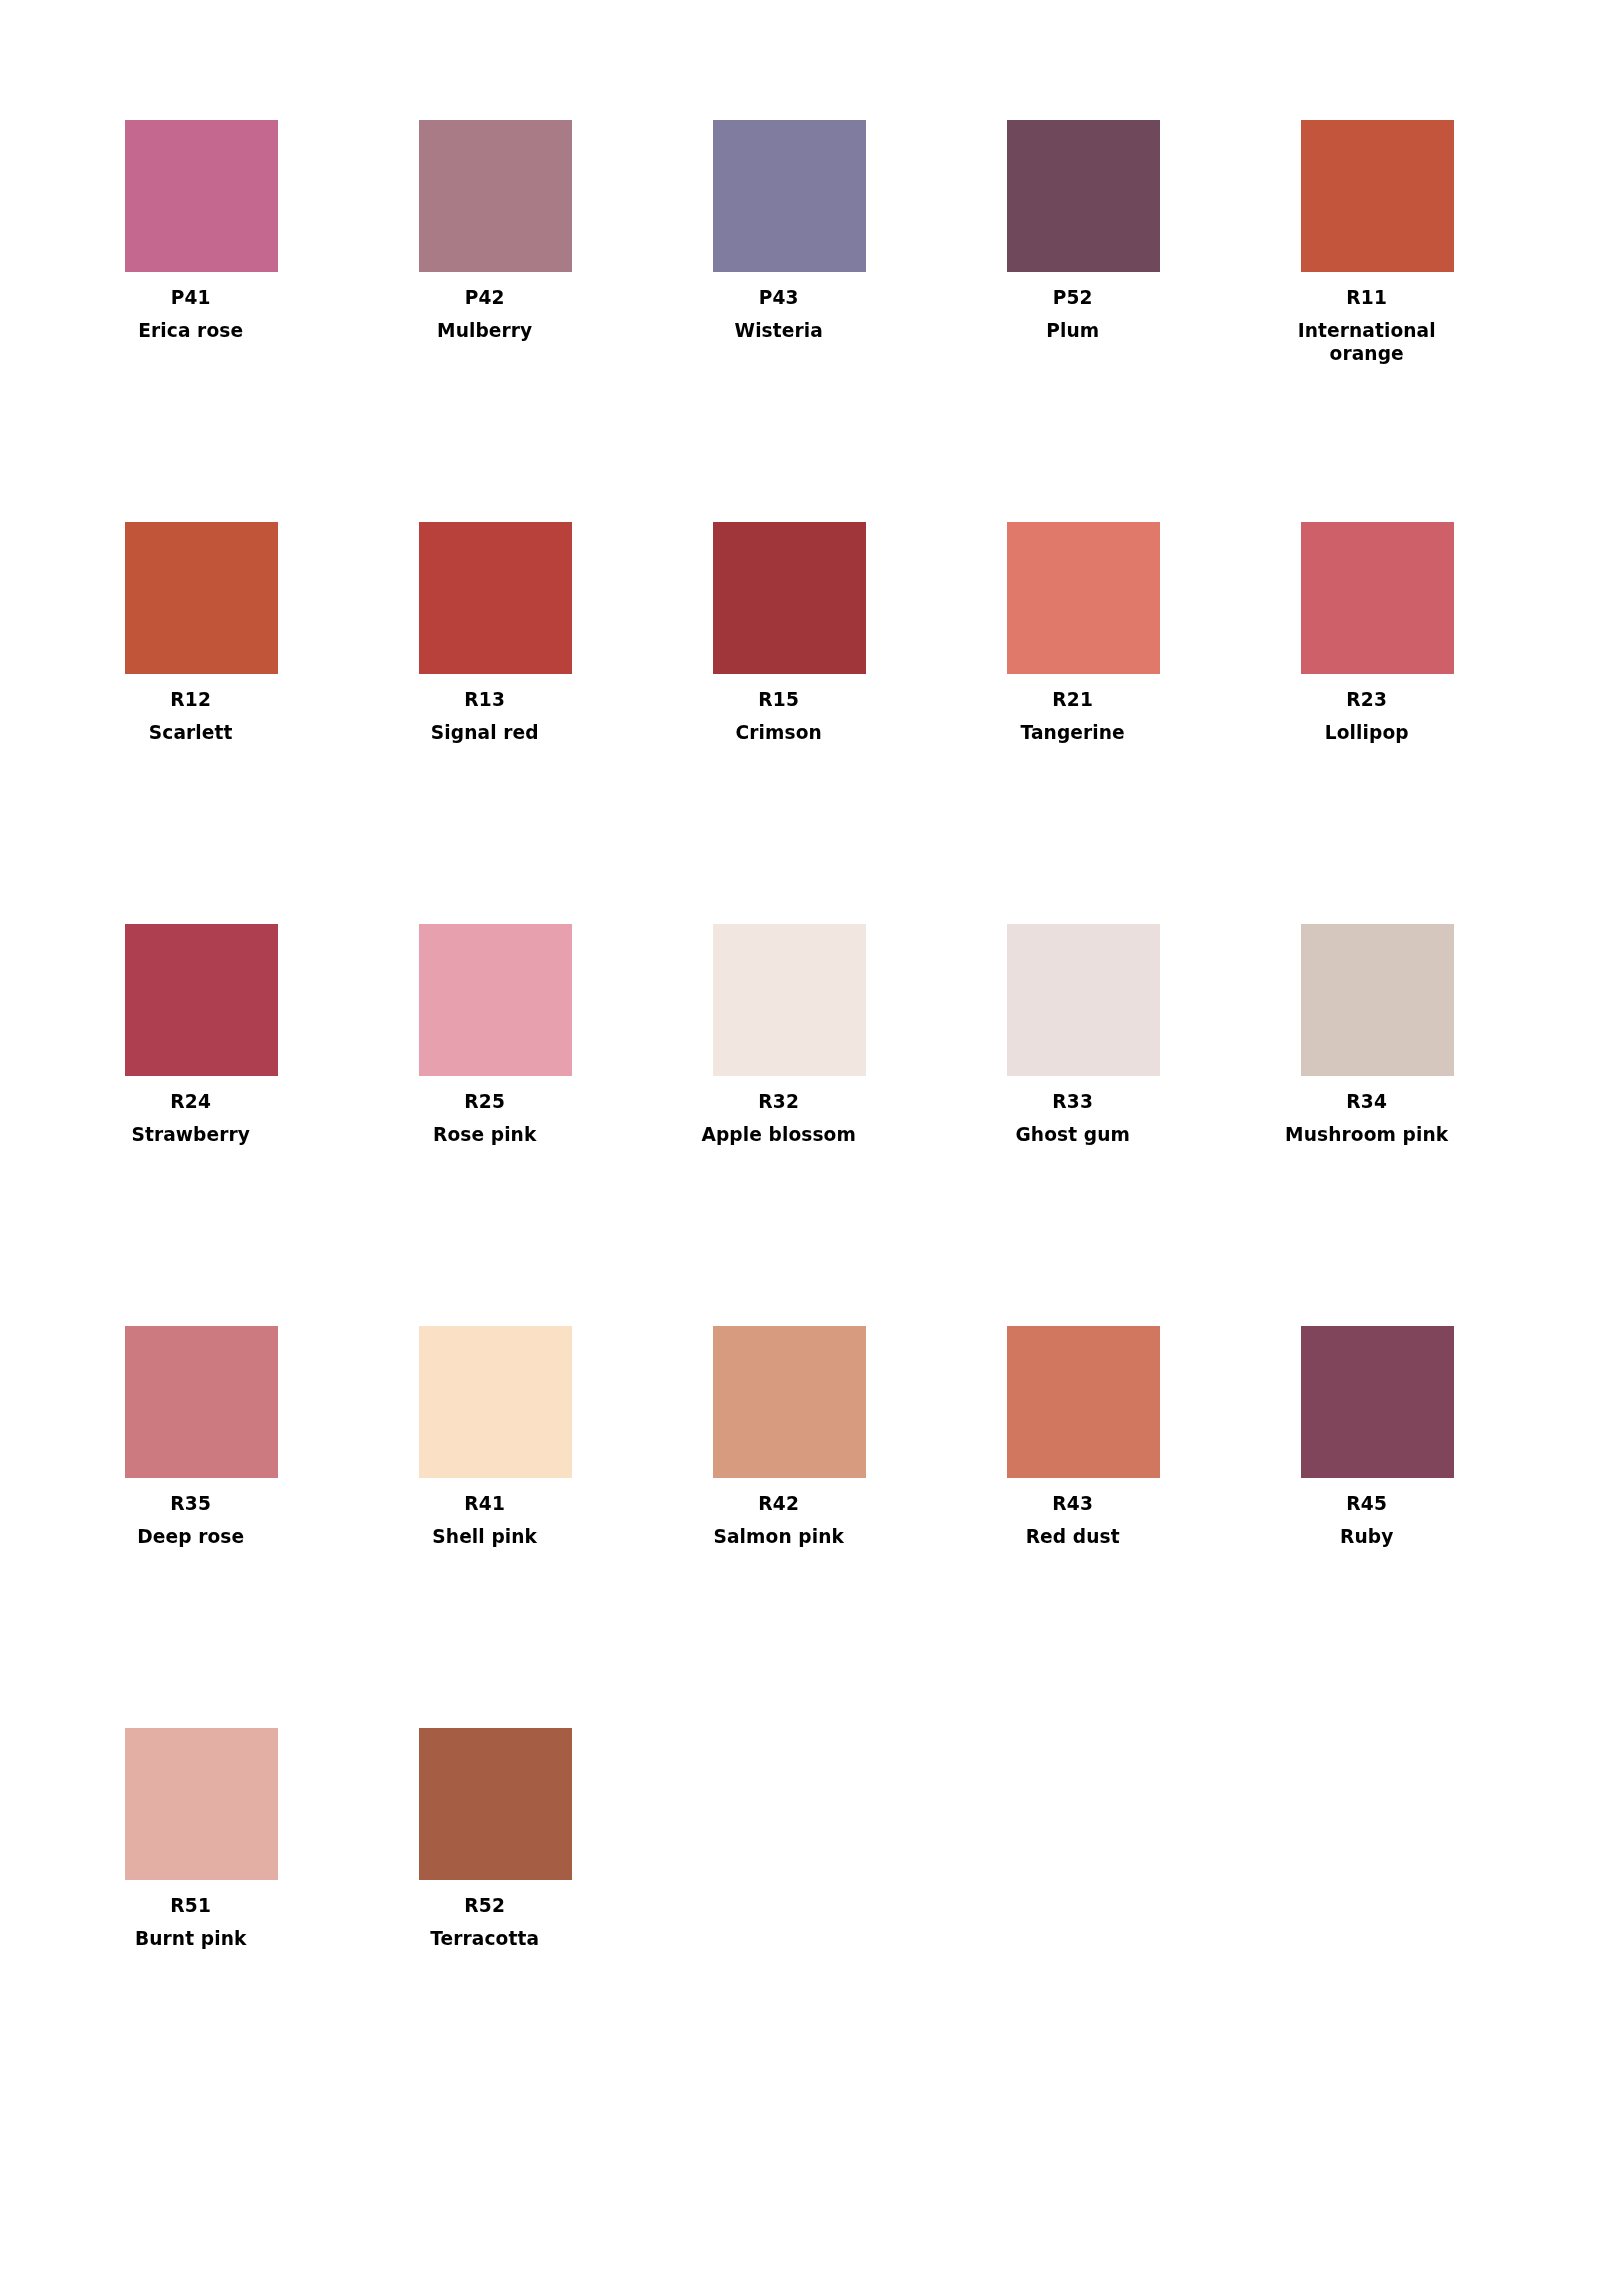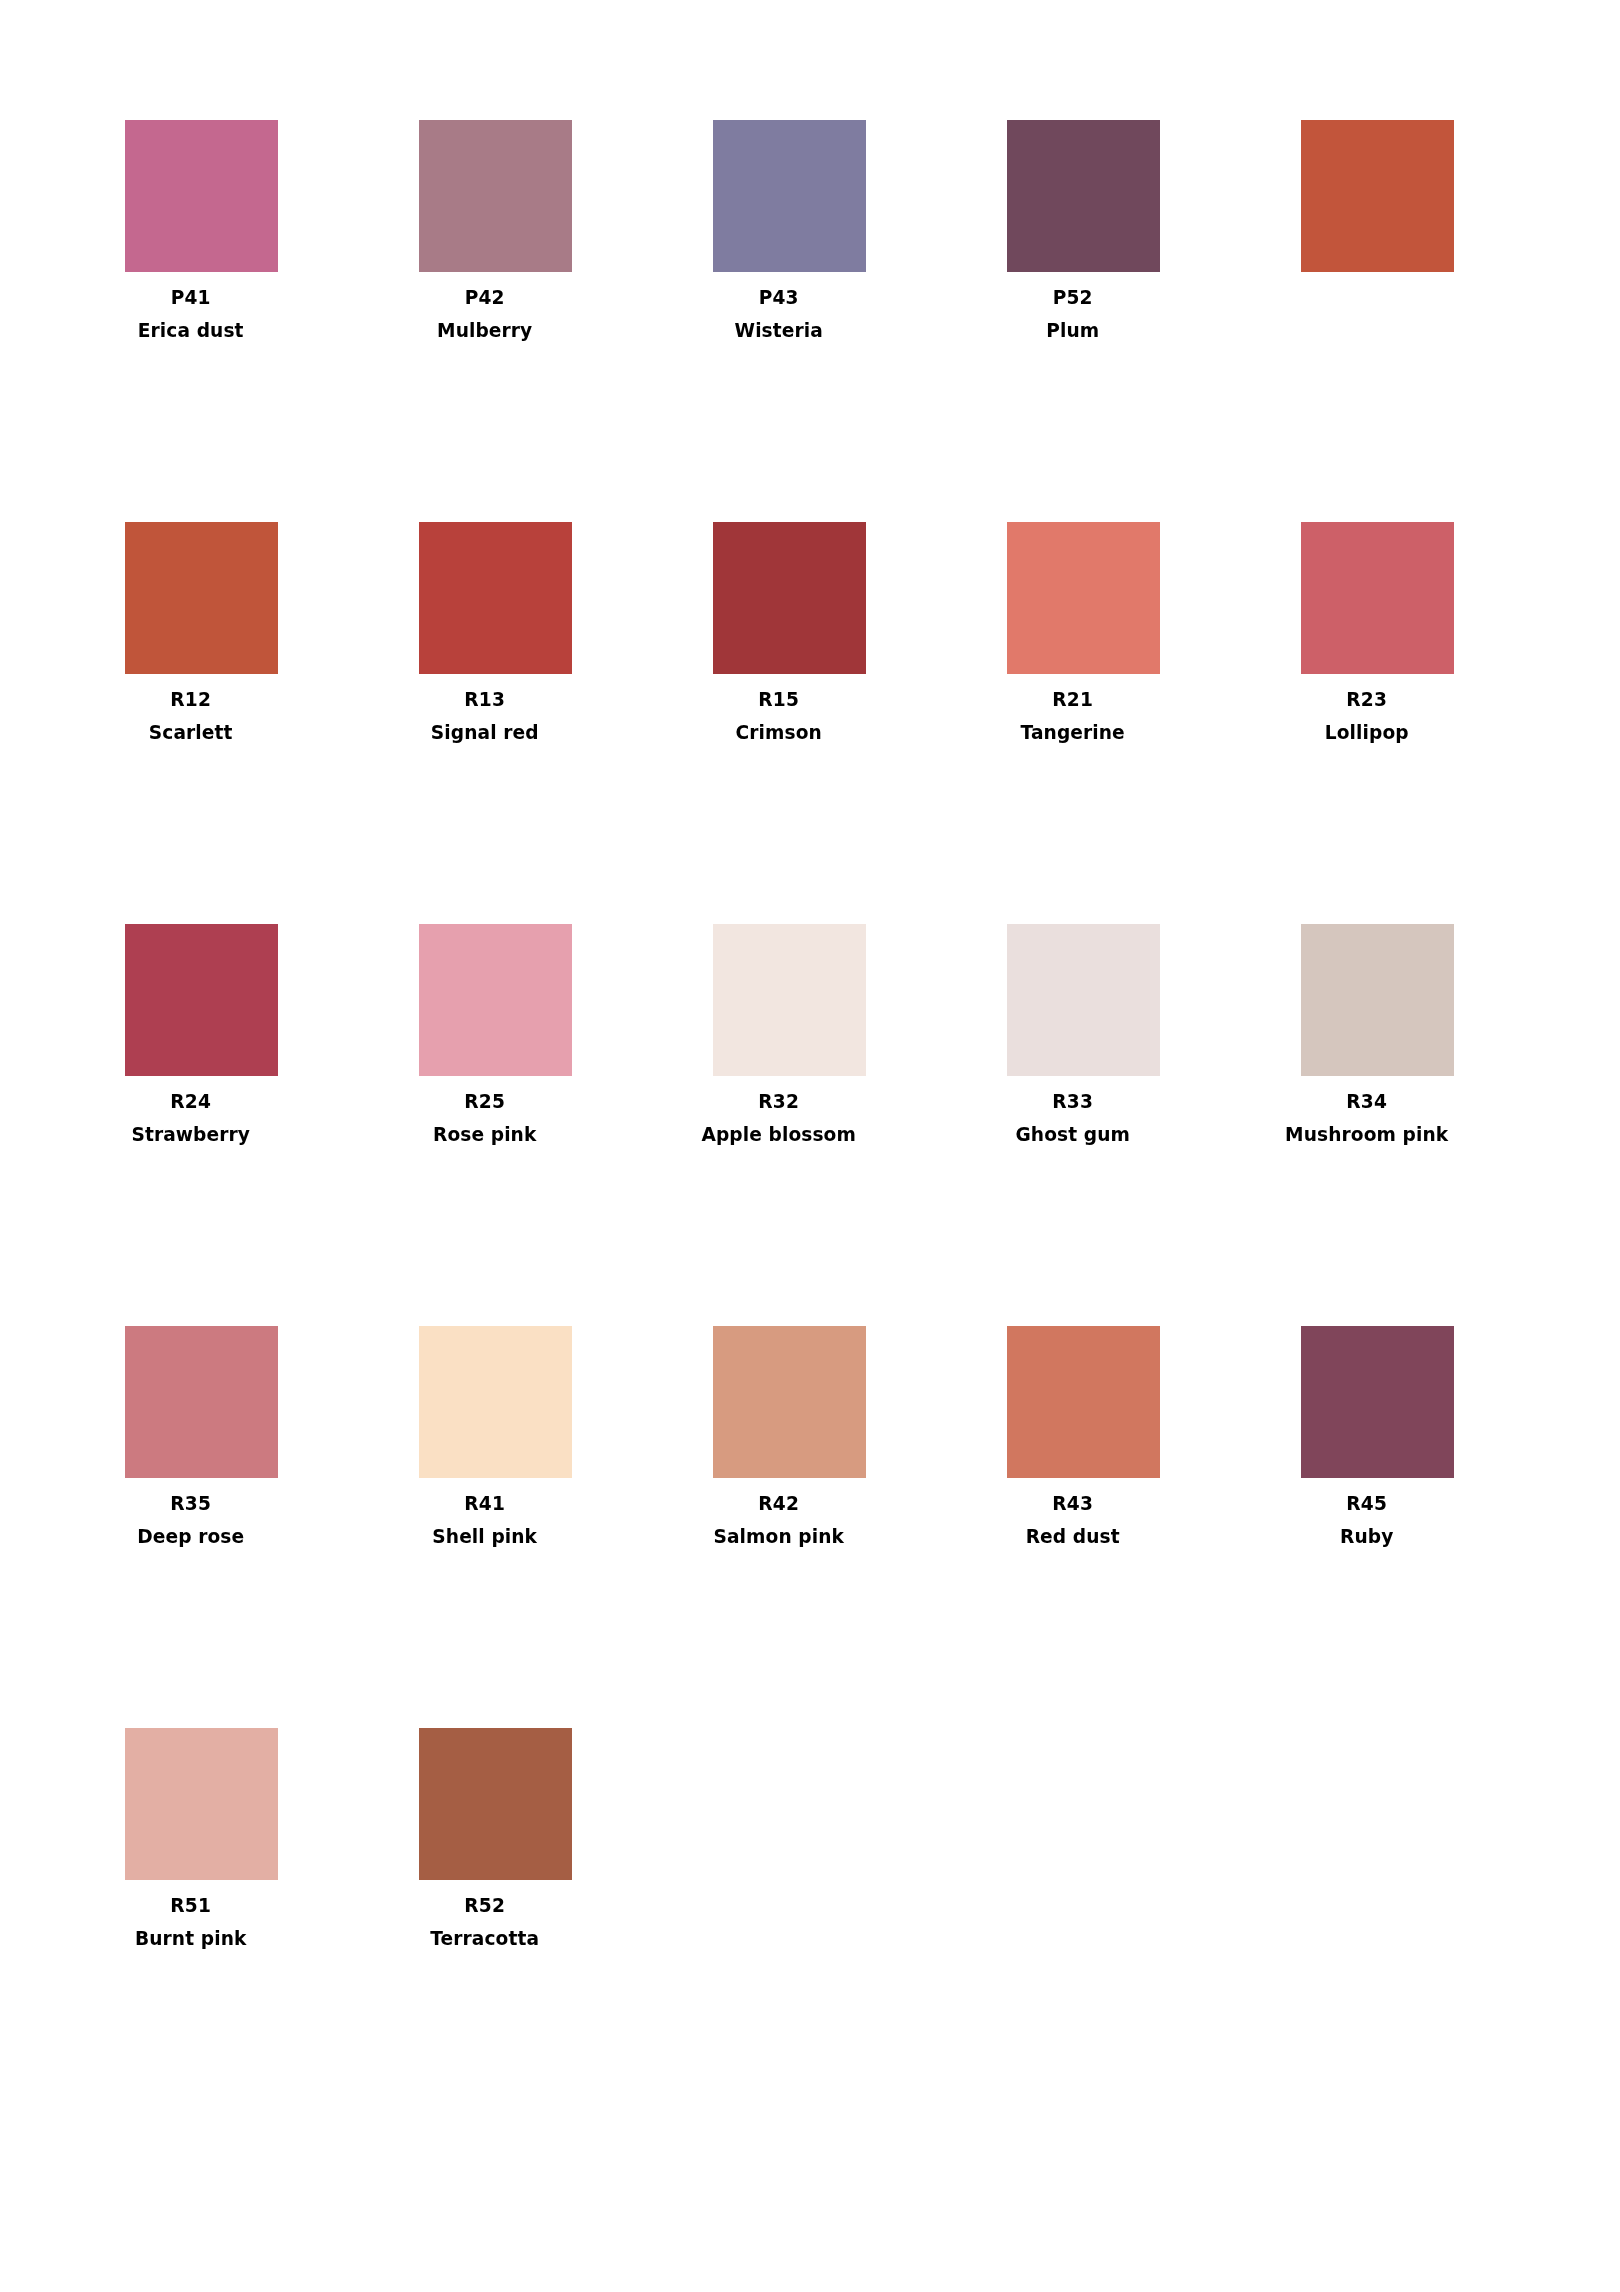--- a/index.html
+++ b/index.html
@@ -68,21 +68,21 @@
 </style>
 </head>
 <body>
 
 <div class="page">
   <div class="grid" id="swatch-grid">
       <div class="swatch-cell">
         <div class="chip" style="background-color: rgb(196, 104, 143);"></div>
         <div class="caption">
           <div class="code">P41</div>
-          <div class="name">Erica dust</div>
+          <div class="name">Erica rose</div>
         </div>
       </div>
       <div class="swatch-cell">
         <div class="chip" style="background-color: rgb(168, 123, 135);"></div>
         <div class="caption">
           <div class="code">P42</div>
           <div class="name">Mulberry</div>
         </div>
       </div>
       <div class="swatch-cell">
@@ -94,20 +94,24 @@
       </div>
       <div class="swatch-cell">
         <div class="chip" style="background-color: rgb(112, 72, 92);"></div>
         <div class="caption">
           <div class="code">P52</div>
           <div class="name">Plum</div>
         </div>
       </div>
       <div class="swatch-cell">
         <div class="chip" style="background-color: rgb(194, 85, 59);"></div>
+        <div class="caption">
+          <div class="code">R11</div>
+          <div class="name">International orange</div>
+        </div>
       </div>
       <div class="swatch-cell">
         <div class="chip" style="background-color: rgb(192, 85, 58);"></div>
         <div class="caption">
           <div class="code">R12</div>
           <div class="name">Scarlett</div>
         </div>
       </div>
       <div class="swatch-cell">
         <div class="chip" style="background-color: rgb(184, 65, 59);"></div>

